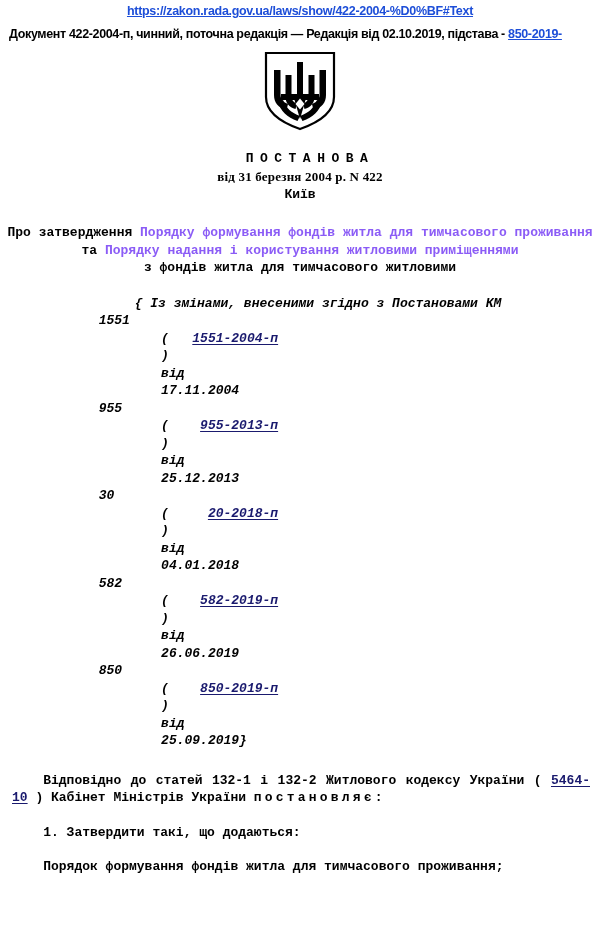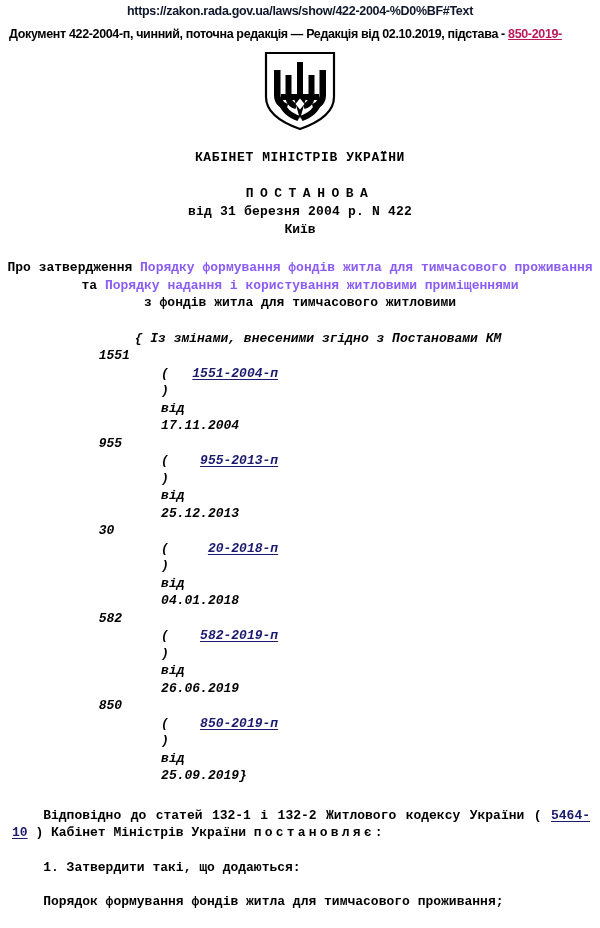--- a/index.html
+++ b/index.html
@@ -29,37 +29,38 @@
     text-align: center;
     padding-top: 4px;
     font-family: "Liberation Sans", "DejaVu Sans", sans-serif;
     font-size: 12.5px;
     font-weight: bold;
     letter-spacing: -0.3px;
     color: #1b1b4f;
   }
   .url-line a,
   .url-text {
-    color: #0f172a;
+    color: #1d4ed8;
+    text-decoration: underline;
     text-underline-offset: 1px;
   }
 
   .doc-status {
     margin-top: 9px;
     padding-left: 9px;
     padding-right: 0;
     font-family: "Liberation Sans", "DejaVu Sans", sans-serif;
     font-size: 12.5px;
     font-weight: bold;
     letter-spacing: -0.35px;
     white-space: nowrap;
     color: #000000;
   }
   .doc-status .link-blue {
-    color: #be185d;
+    color: #1d4ed8;
     text-decoration: underline;
     text-underline-offset: 1px;
   }
 
   
   .emblem-wrap {
     margin-top: 9px;
     display: flex;
     justify-content: center;
   }
@@ -83,20 +84,21 @@
     margin-top: 18px;
     font-weight: bold;
     letter-spacing: 6.5px;
     font-size: 13px;
     padding-left: 20px;
   }
   .decree-date {
     font-weight: bold;
     font-size: 13px;
     letter-spacing: 0.2px;
+    font-family: Liberation Serif, serif;
   }
   .decree-city {
     font-weight: bold;
     font-size: 13px;
   }
 
   
   .title-block {
     margin-top: 20px;
     text-align: center;
@@ -217,21 +219,20 @@
 
         <path d="M25 50 c3 8 8.5 13 17 16 l-2.5 5 c-10.5 -3.5 -17 -10 -19.5 -19 z"></path>
         <path d="M59 50 c-3 8 -8.5 13 -17 16 l2.5 5 c10.5 -3.5 17 -10 19.5 -19 z"></path>
 
       </g>
       <path d="M42 48.5 l4.5 5.5 l-4.5 5.5 l-4.5 -5.5 z" fill="#ffffff"></path>
     </svg>
   </div>
 
   <div class="center-block">
-    <div class="org-name">КАБІНЕТ МІНІСТРІВ УКРАЇНИ</div>
     <div class="decree-word">ПОСТАНОВА</div>
     <div class="decree-date">від 31 березня 2004 р. N 422</div>
     <div class="decree-city">Київ</div>
   </div>
 
   <div class="title-block"><span>Про затвердження </span><span class="red">Порядку формування фондів житла для тимчасового проживання</span><span> та </span><span class="red">Порядку надання і користування житловими приміщеннями</span><span class="title-tail">з фондів житла для тимчасового житловими</span>
   </div>
 
   <div class="amend-block">
     <div class="amend-inner">

